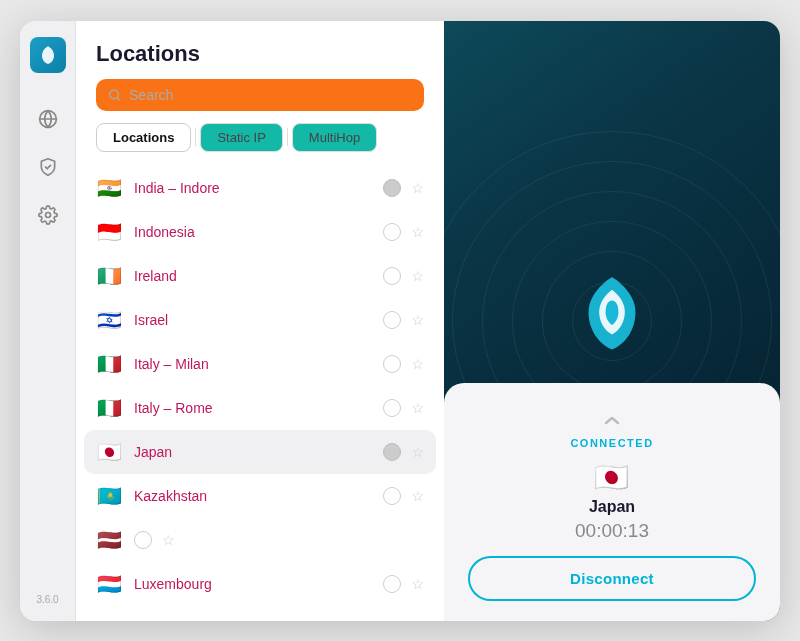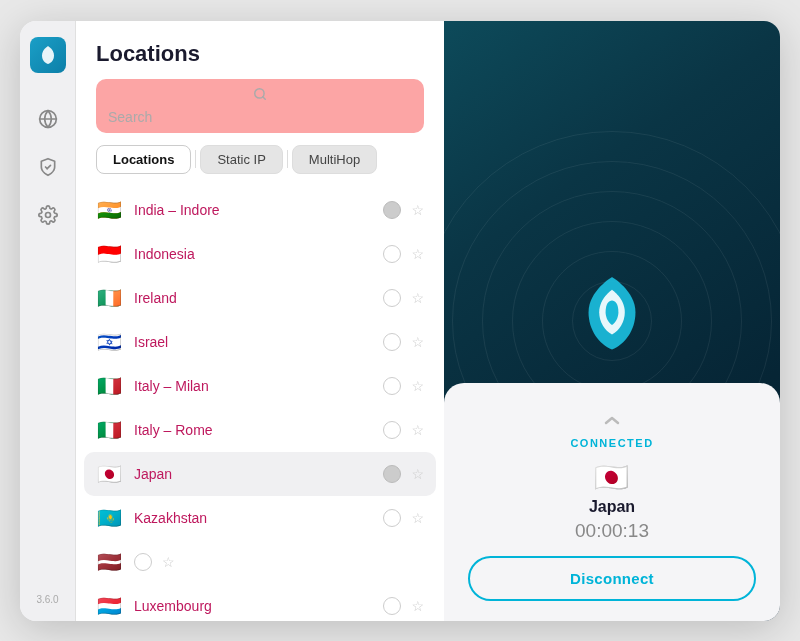--- a/index.html
+++ b/index.html
@@ -71,26 +71,25 @@
     }
     .locations-title {
       font-size: 22px;
       font-weight: 700;
       color: #1a1a2e;
       margin-bottom: 12px;
     }
     .search-bar {
       display: flex;
       align-items: center;
-      background: #fca5a5;
+      background: #f97316;
       border-radius: 10px;
       padding: 8px 12px;
       gap: 8px;
       margin-bottom: 12px;
-      flex-direction: column;
     }
     .search-bar input {
       border: none;
       background: transparent;
       outline: none;
       font-size: 14px;
       color: #333;
       width: 100%;
     }
     .search-bar input::placeholder { color: #aaa; }
@@ -99,21 +98,21 @@
       align-items: center;
       gap: 0;
       margin-bottom: 4px;
     }
     .tab-btn {
       padding: 6px 16px;
       border-radius: 8px;
       font-size: 13px;
       font-weight: 500;
       border: 1px solid #ddd;
-      background: #e5e5e5;
+      background: #14b8a6;
       cursor: pointer;
       color: #444;
     }
     .tab-btn.active {
       background: #fff;
       border-color: #ccc;
       color: #111;
       font-weight: 600;
     }
     .tab-divider {

